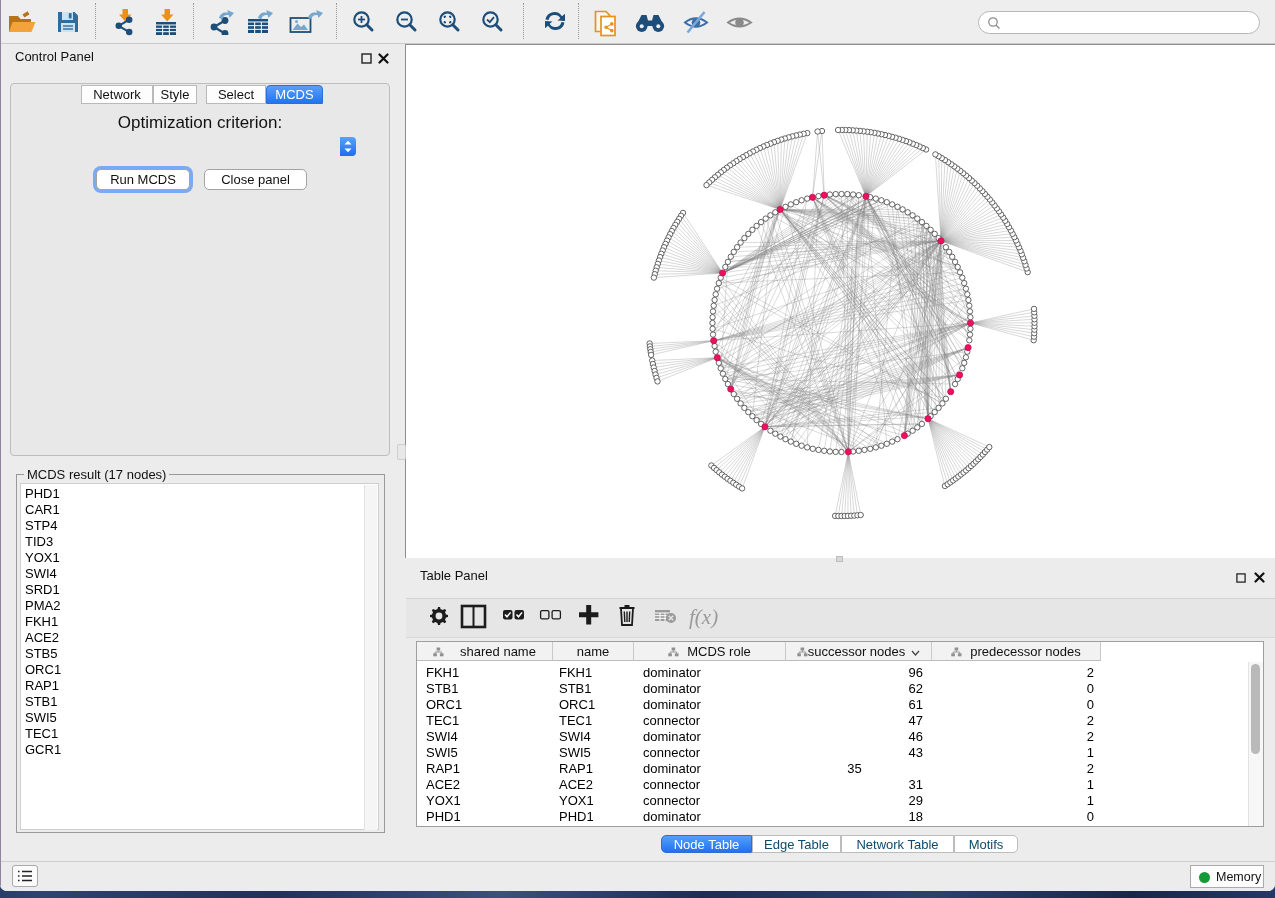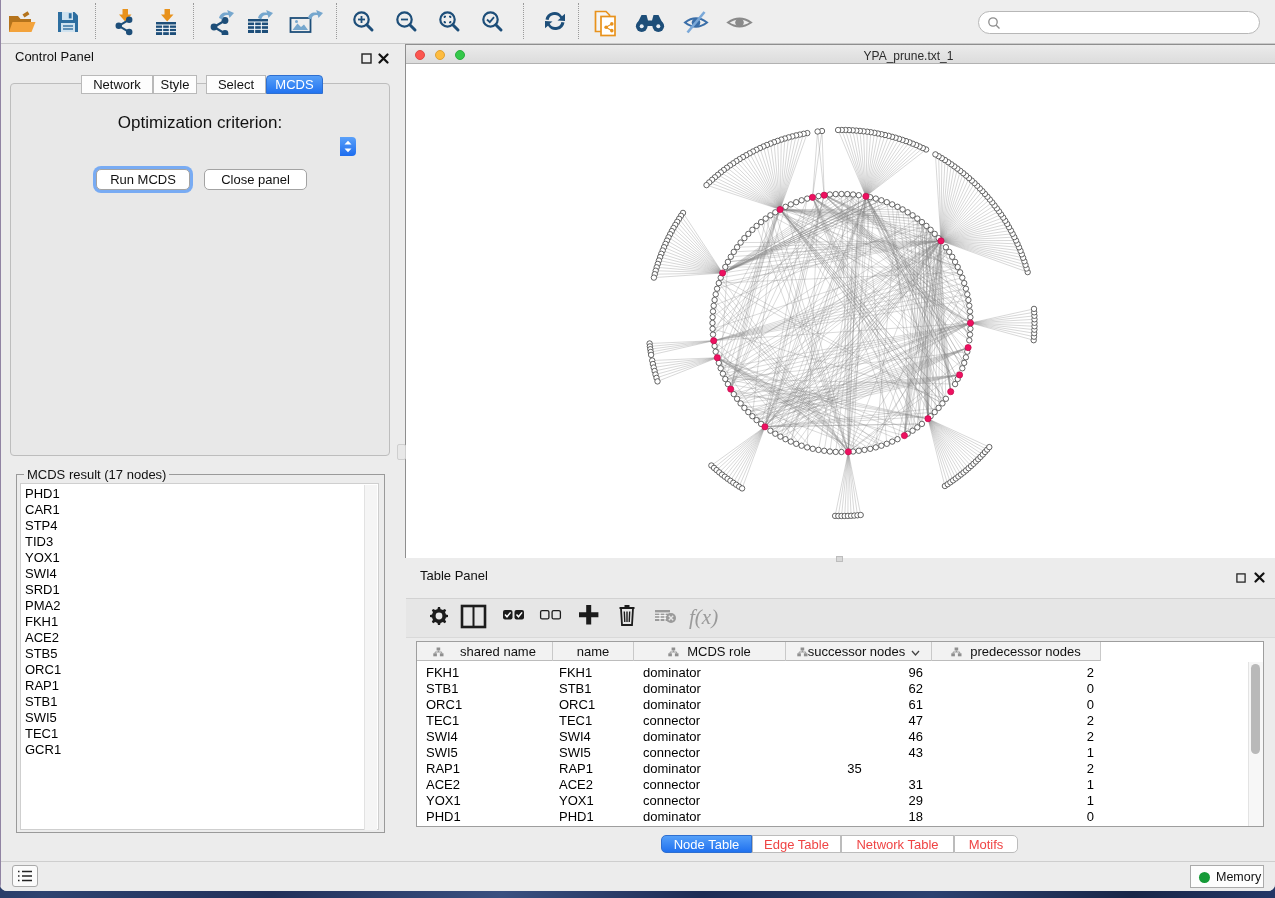--- a/index.html
+++ b/index.html
@@ -10,21 +10,21 @@
 
 .toolbar{position:absolute;left:0;top:0;width:1275px;height:44px;background:#eeeeee;border-bottom:1px solid #c9c9c9}
 .sep{position:absolute;top:3px;height:36px;width:0;border-left:1px dotted #9a9a9a}
 .ticon{position:absolute;top:9px;width:26px;height:26px}
 .search{position:absolute;left:978px;top:11px;width:282px;height:23px;background:#fff;border:1px solid #b7b7b7;border-radius:12px}
 .search svg{position:absolute;left:8px;top:4px}
 
 .cp-title{position:absolute;left:15px;top:49px;font-size:13px;color:#111}
 .cpbtn{position:absolute;top:50px;color:#222}
 .pane{position:absolute;left:10px;top:83px;width:380px;height:373px;background:#e8e8e8;border:1px solid #bdbdbd;border-radius:4px}
-.tab{position:absolute;top:75px;height:19px;font-size:13px;color:#111;background:#fdfdfd;border:1px solid #b9b9b9;text-align:center;line-height:18px}
+.tab{position:absolute;top:85px;height:19px;font-size:13px;color:#111;background:#fdfdfd;border:1px solid #b9b9b9;text-align:center;line-height:18px}
 .tabsel{background:linear-gradient(#58a0f8,#2173f0);color:#fff;border:1px solid #2e6fd0;border-radius:4px 4px 0 0}
 .optlbl{position:absolute;left:0;top:113px;width:400px;text-align:center;font-size:17px;color:#111}
 .dd{position:absolute;left:44px;top:137px;width:312px;height:19px;background:#fff;border:1px solid #a5a5a5;border-radius:4px;font-size:13px;line-height:17px;padding-left:13px;color:#111}
 .ddbtn{position:absolute;left:340px;top:137px;width:16px;height:19px;background:linear-gradient(#5ba1f9,#1c6cef);border-radius:0 4px 4px 0}
 .btn{position:absolute;height:21px;background:#fff;border:1px solid #a3a3a3;border-radius:5px;font-size:13px;text-align:center;color:#111;line-height:19px}
 .focus{box-shadow:0 0 0 3px rgba(100,160,245,.85)}
 .fieldset{position:absolute;left:16px;top:474px;width:369px;height:359px;border:1px solid #9a9a9a}
 .legend{position:absolute;left:24px;top:467px;background:#ececec;padding:0 3px;font-size:13px;color:#111}
 .mlist{position:absolute;left:20px;top:483px;width:359px;height:347px;background:#fff;border:1px solid #cfcfcf}
 .mitem{position:absolute;left:4px;font-size:13px;color:#000}
@@ -40,21 +40,21 @@
 
 .tp-title{position:absolute;left:420px;top:568px;font-size:13px;color:#111}
 .tptool{position:absolute;left:406px;top:598px;width:869px;height:40px;background:#e6e6e6;border-top:1px solid #d2d2d2;border-bottom:1px solid #d9d9d9}
 .table{position:absolute;left:416px;top:641px;width:848px;height:186px;background:#fff;border:1px solid #9e9e9e}
 .thead{position:absolute;left:0;top:0;width:684px;height:19px;background:#f2f2f2;border-bottom:1px solid #bcbcbc;border-right:1px solid #c9c9c9}
 .th{position:absolute;top:0;height:19px;border-right:1px solid #c9c9c9;font-size:13px;color:#111;text-align:center;line-height:19px}
 .trow{position:absolute;font-size:13px;color:#000}
 .tscroll{position:absolute;right:0;top:20px;width:15px;height:164px;background:#f7f7f7;border-left:1px solid #e3e3e3}
 .tthumb{position:absolute;left:2px;top:2px;width:9px;height:90px;background:#b9b9b9;border-radius:5px}
 
-.btab{position:absolute;top:835px;height:18px;background:#fff;border:1px solid #bcbcbc;font-size:13px;color:#ef4444;text-align:center;line-height:17px}
+.btab{position:absolute;top:835px;height:18px;background:#fff;border:1px solid #bcbcbc;font-size:13px;color:#0c4a6e;text-align:center;line-height:17px}
 .btabsel{background:linear-gradient(#55a0f9,#2071ef);color:#fff;border-color:#2e6fd0}
 
 .status{position:absolute;left:0;top:861px;width:1275px;height:30px;background:#ececec;border-top:1px solid #cecece}
 .listbtn{position:absolute;left:12px;top:865px;width:26px;height:22px;background:#fbfbfb;border:1px solid #a9a9a9;border-radius:3px}
 .membtn{position:absolute;left:1190px;top:865px;width:74px;height:23px;background:#fdfdfd;border:1px solid #aaa}
 .memdot{position:absolute;left:8px;top:5.5px;width:11px;height:11px;border-radius:50%;background:#159a37}
 .memtxt{position:absolute;left:25px;top:4px;font-size:12.5px;color:#111}
 </style></head><body>
 <div class="wall"></div>
 <div class="win">
@@ -223,26 +223,20 @@
       <div class="mitem" style="top:178px">ORC1</div>
       <div class="mitem" style="top:194px">RAP1</div>
       <div class="mitem" style="top:210px">STB1</div>
       <div class="mitem" style="top:226px">SWI5</div>
       <div class="mitem" style="top:242px">TEC1</div>
       <div class="mitem" style="top:258px">GCR1</div>
       <div class="mscroll"></div>
     </div>
 
 <div class="netwin">
- <div class="titlebar">
-  <div class="tl" style="left:8.7px;background:#fc5650;border:0.5px solid #df4a44"></div>
-  <div class="tl" style="left:28.8px;background:#fdbc40;border:0.5px solid #dfa133"></div>
-  <div class="tl" style="left:48.8px;background:#34c84a;border:0.5px solid #2aad3e"></div>
-  <div class="nettitle">YPA_prune.txt_1</div>
- </div>
  <div class="canvas">
         <svg width="869" height="493" viewBox="0 0 869 493" style="position:absolute;left:0;top:0">
 <g stroke="#909090" stroke-width="0.7" stroke-opacity="0.5">
 <line x1="374.1" y1="144.5" x2="401.3" y2="68.1"></line>
 <line x1="374.1" y1="144.5" x2="397.6" y2="68.8"></line>
 <line x1="374.1" y1="144.5" x2="393.8" y2="69.6"></line>
 <line x1="374.1" y1="144.5" x2="390.1" y2="70.4"></line>
 <line x1="374.1" y1="144.5" x2="386.3" y2="71.4"></line>
 <line x1="374.1" y1="144.5" x2="382.6" y2="72.4"></line>
 <line x1="374.1" y1="144.5" x2="378.9" y2="73.5"></line>

